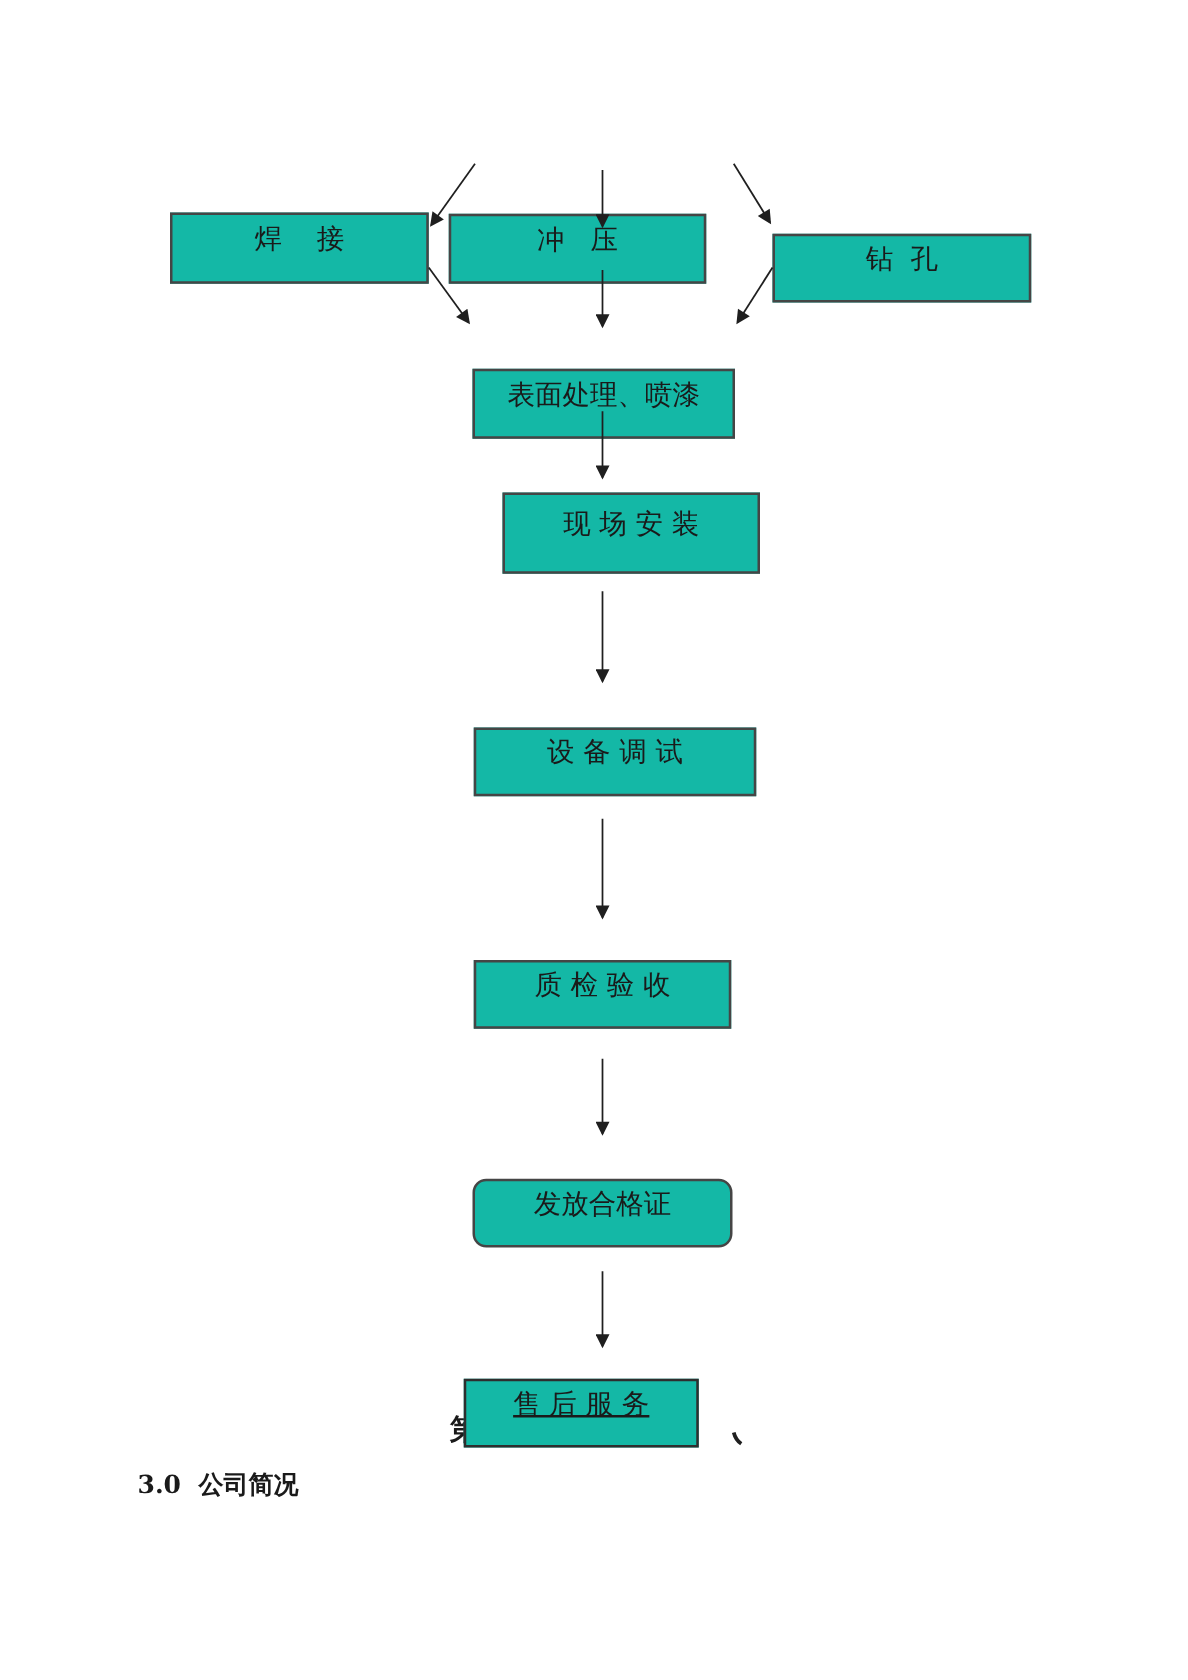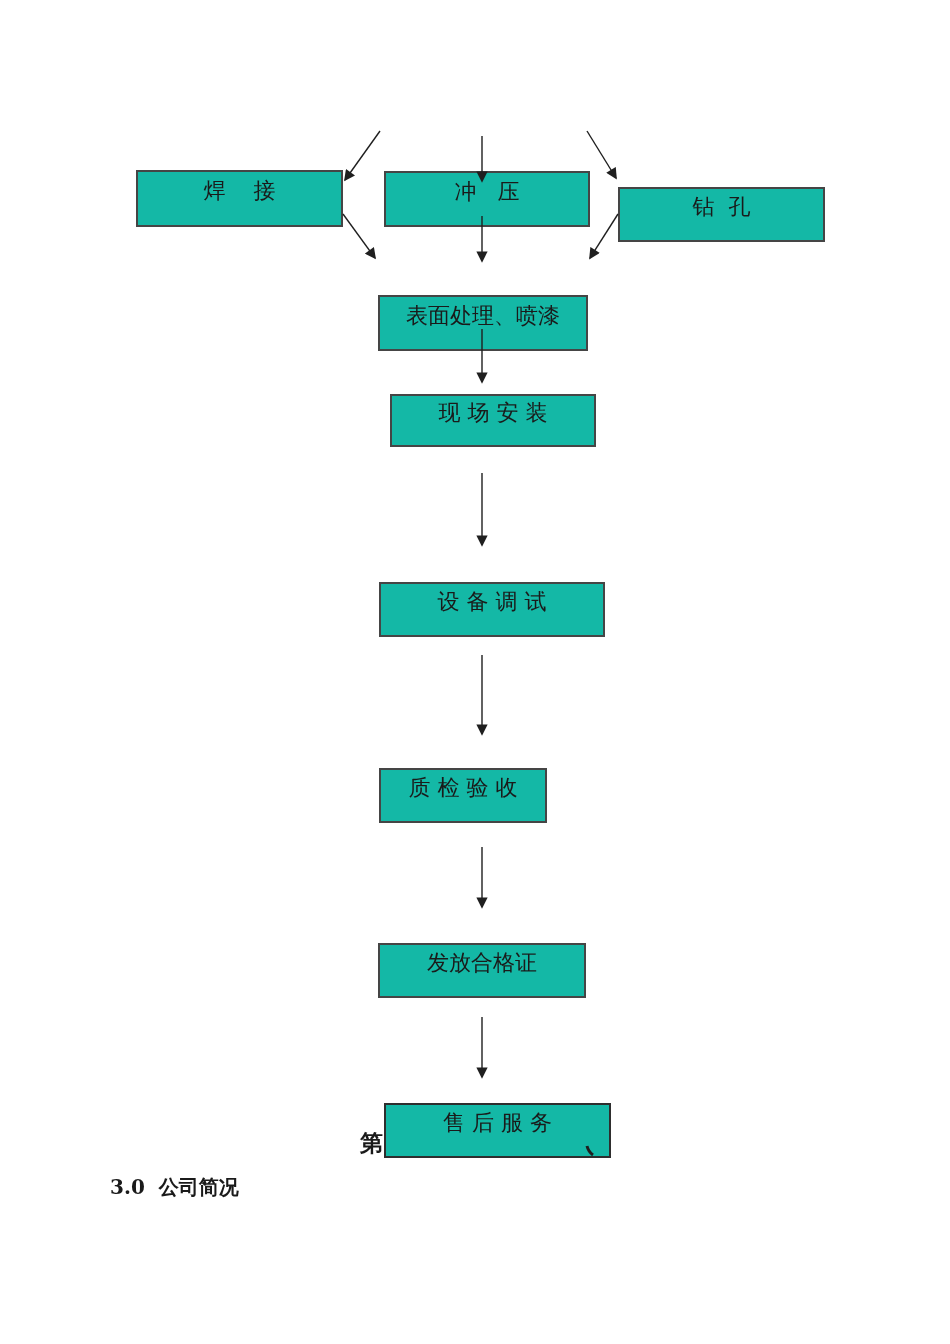--- a/index.html
+++ b/index.html
@@ -20,29 +20,29 @@
     display: flex;
     align-items: center;
     justify-content: center;
     padding-bottom: 15px;          
     font-size: 22px;
     color: var(--text, #1a1a1a);
     white-space: pre;              
     z-index: 2;
   }
   #box-welding   { left: 136px; top: 170px; width: 207px; height: 57px; }
-  #box-stamping  { left: 384px; top: 171px; width: 206px; height: 56px; }
+  #box-stamping  { left: 359px; top: 171px; width: 206px; height: 56px; }
   #box-drilling  { left: 618px; top: 187px; width: 207px; height: 55px; }
   #box-surface   { left: 378px; top: 273px; width: 210px; height: 56px; margin-top: 22px; }
-  #box-install   { left: 390px; top: 394px; width: 206px; height: 53px; }
+  #box-install   { left: 402px; top: 394px; width: 206px; height: 65px; }
   #box-debug     { left: 379px; top: 582px; width: 226px; height: 55px; }
-  #box-inspect   { left: 379px; top: 768px; width: 168px; height: 55px; }
-  #box-cert      { left: 378px; top: 943px; width: 208px; height: 55px; }
-  #box-service   { left: 384px; top: 1103px; width: 227px; height: 55px;
-                   border-color: var(--service_border, #2e2e2e); z-index: 2; }
+  #box-inspect   { left: 379px; top: 768px; width: 206px; height: 55px; }
+  #box-cert      { left: 378px; top: 943px; width: 208px; height: 55px; border-radius: 11px; }
+  #box-service   { left: 371px; top: 1103px; width: 188px; height: 55px;
+                   border-color: var(--service_border, #2e2e2e); z-index: 2; text-decoration: underline; }
 
   
   .chapter-heading {
     position: absolute;
     left: 360px; top: 1128px;
     font-size: 23px;
     font-weight: bold;
     color: var(--text, #1a1a1a);
     z-index: 1;
     white-space: pre;

